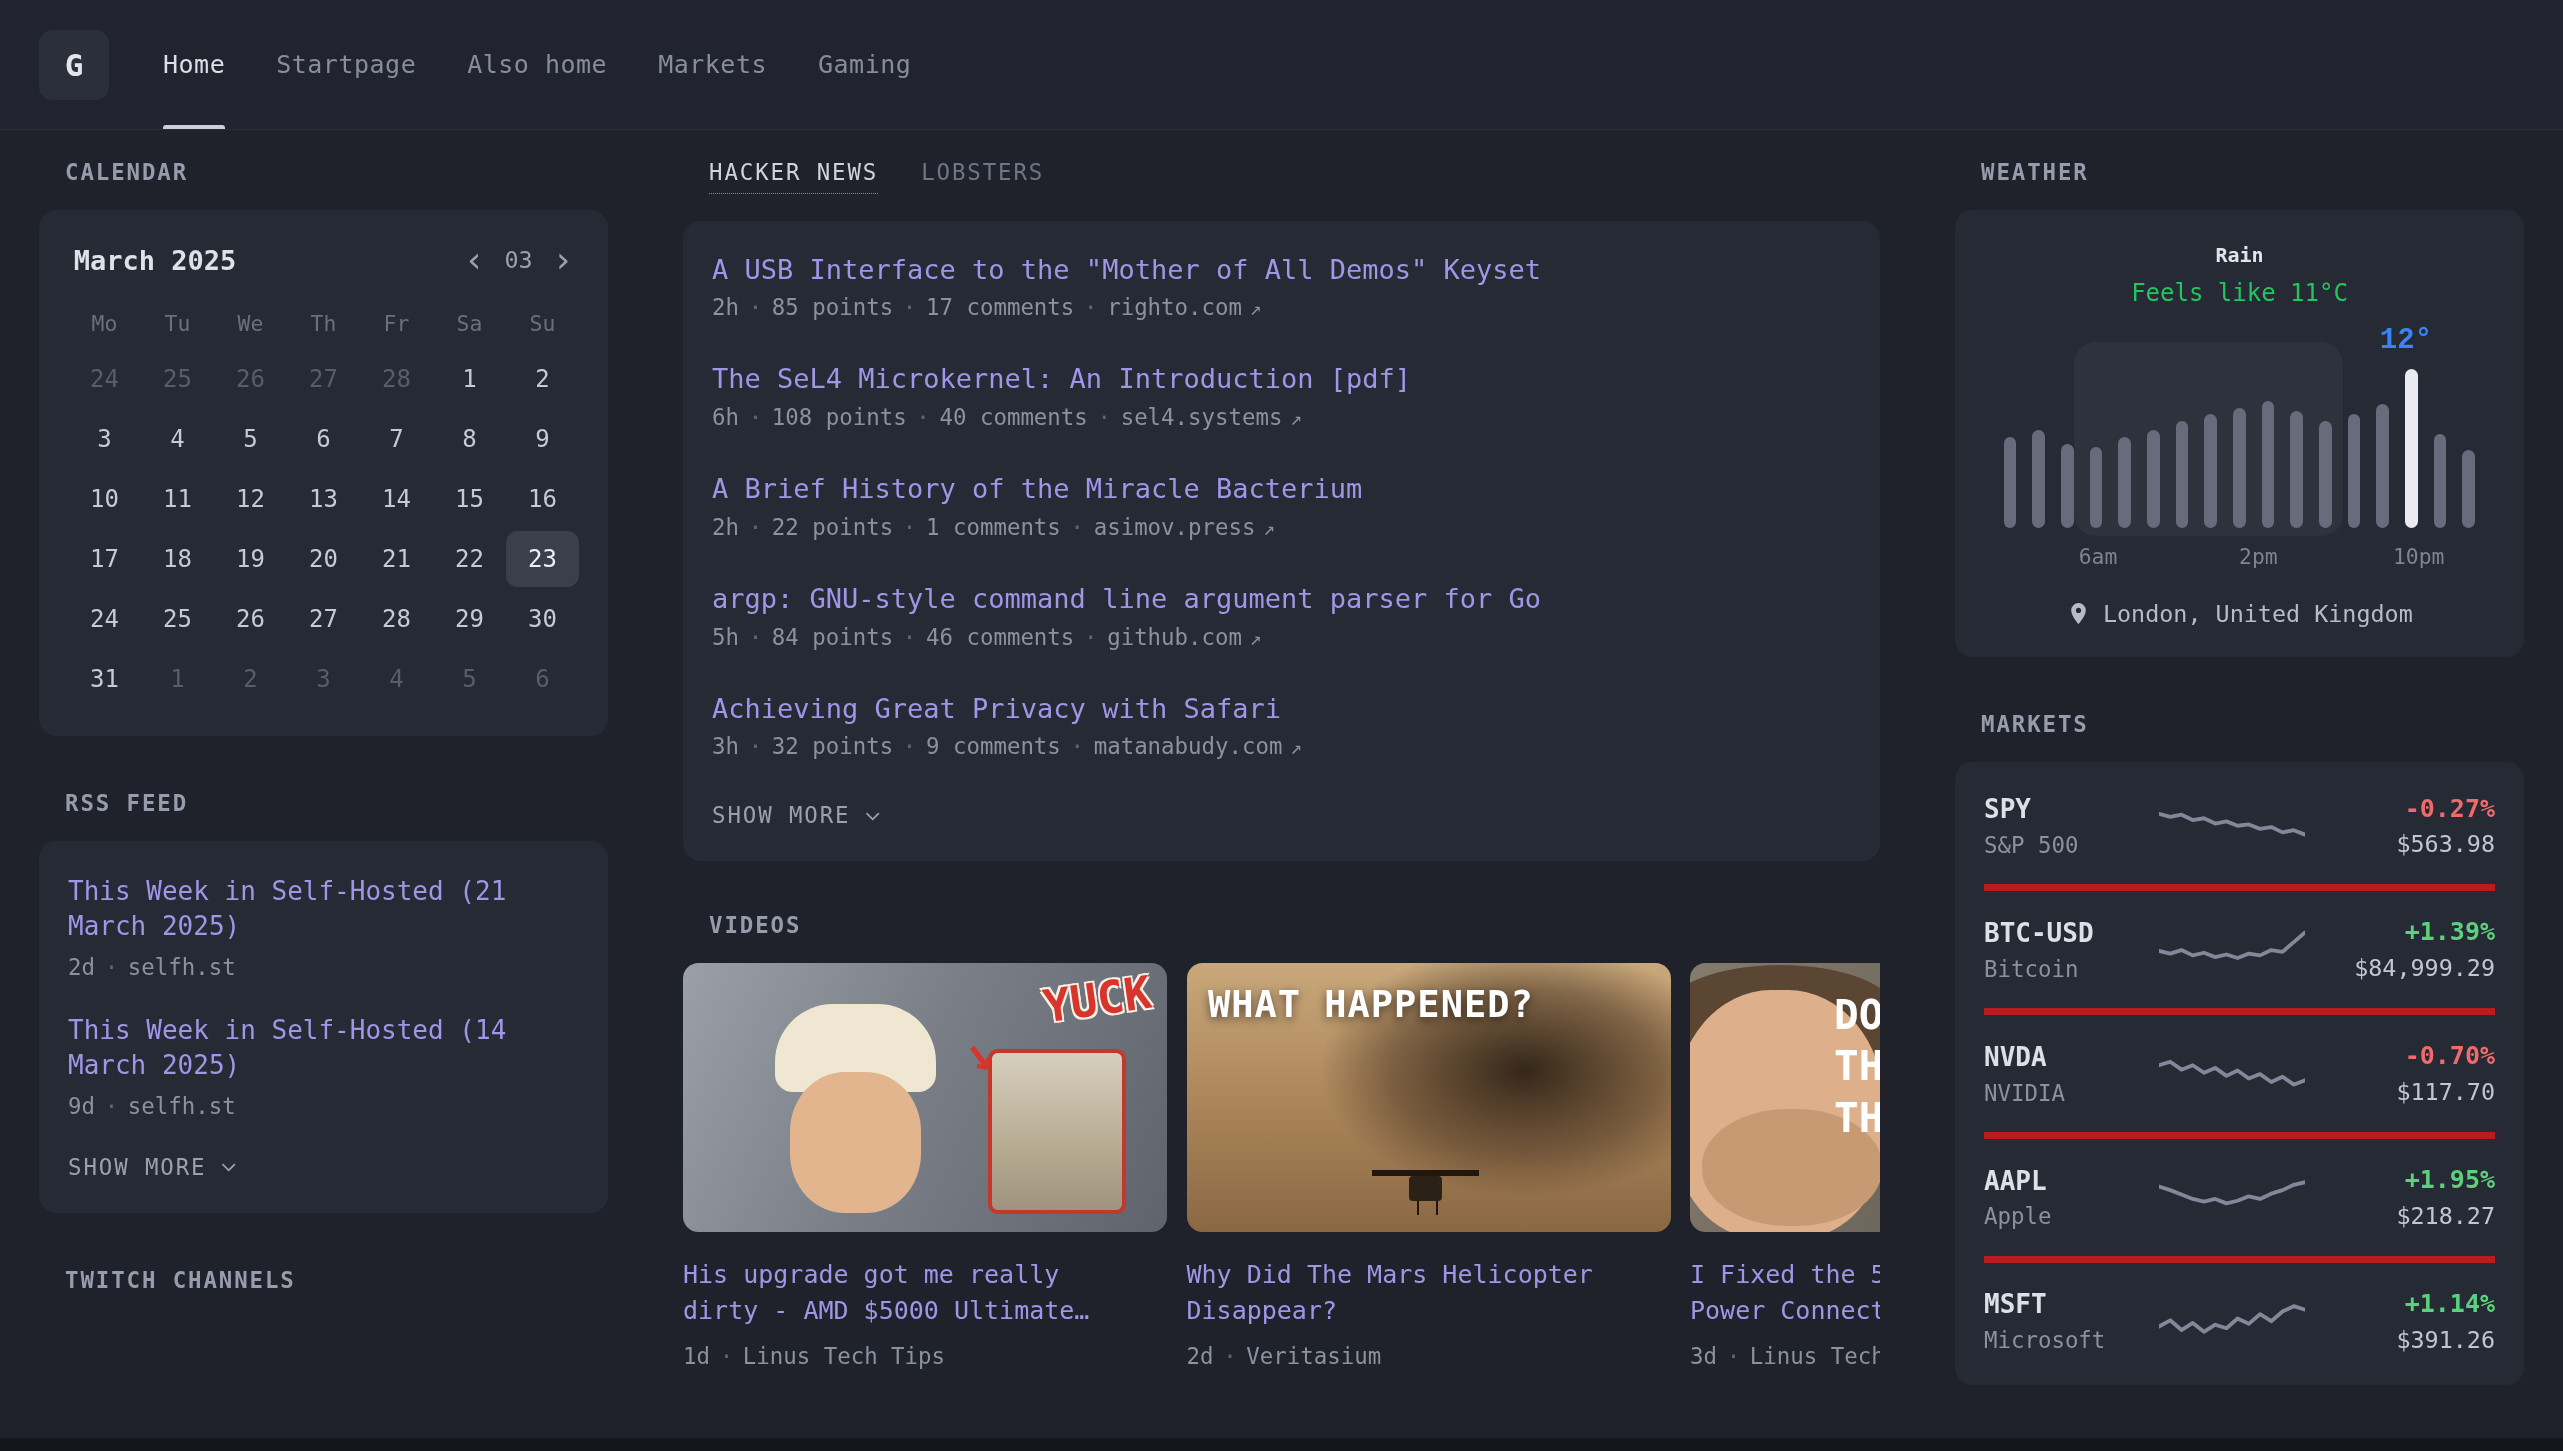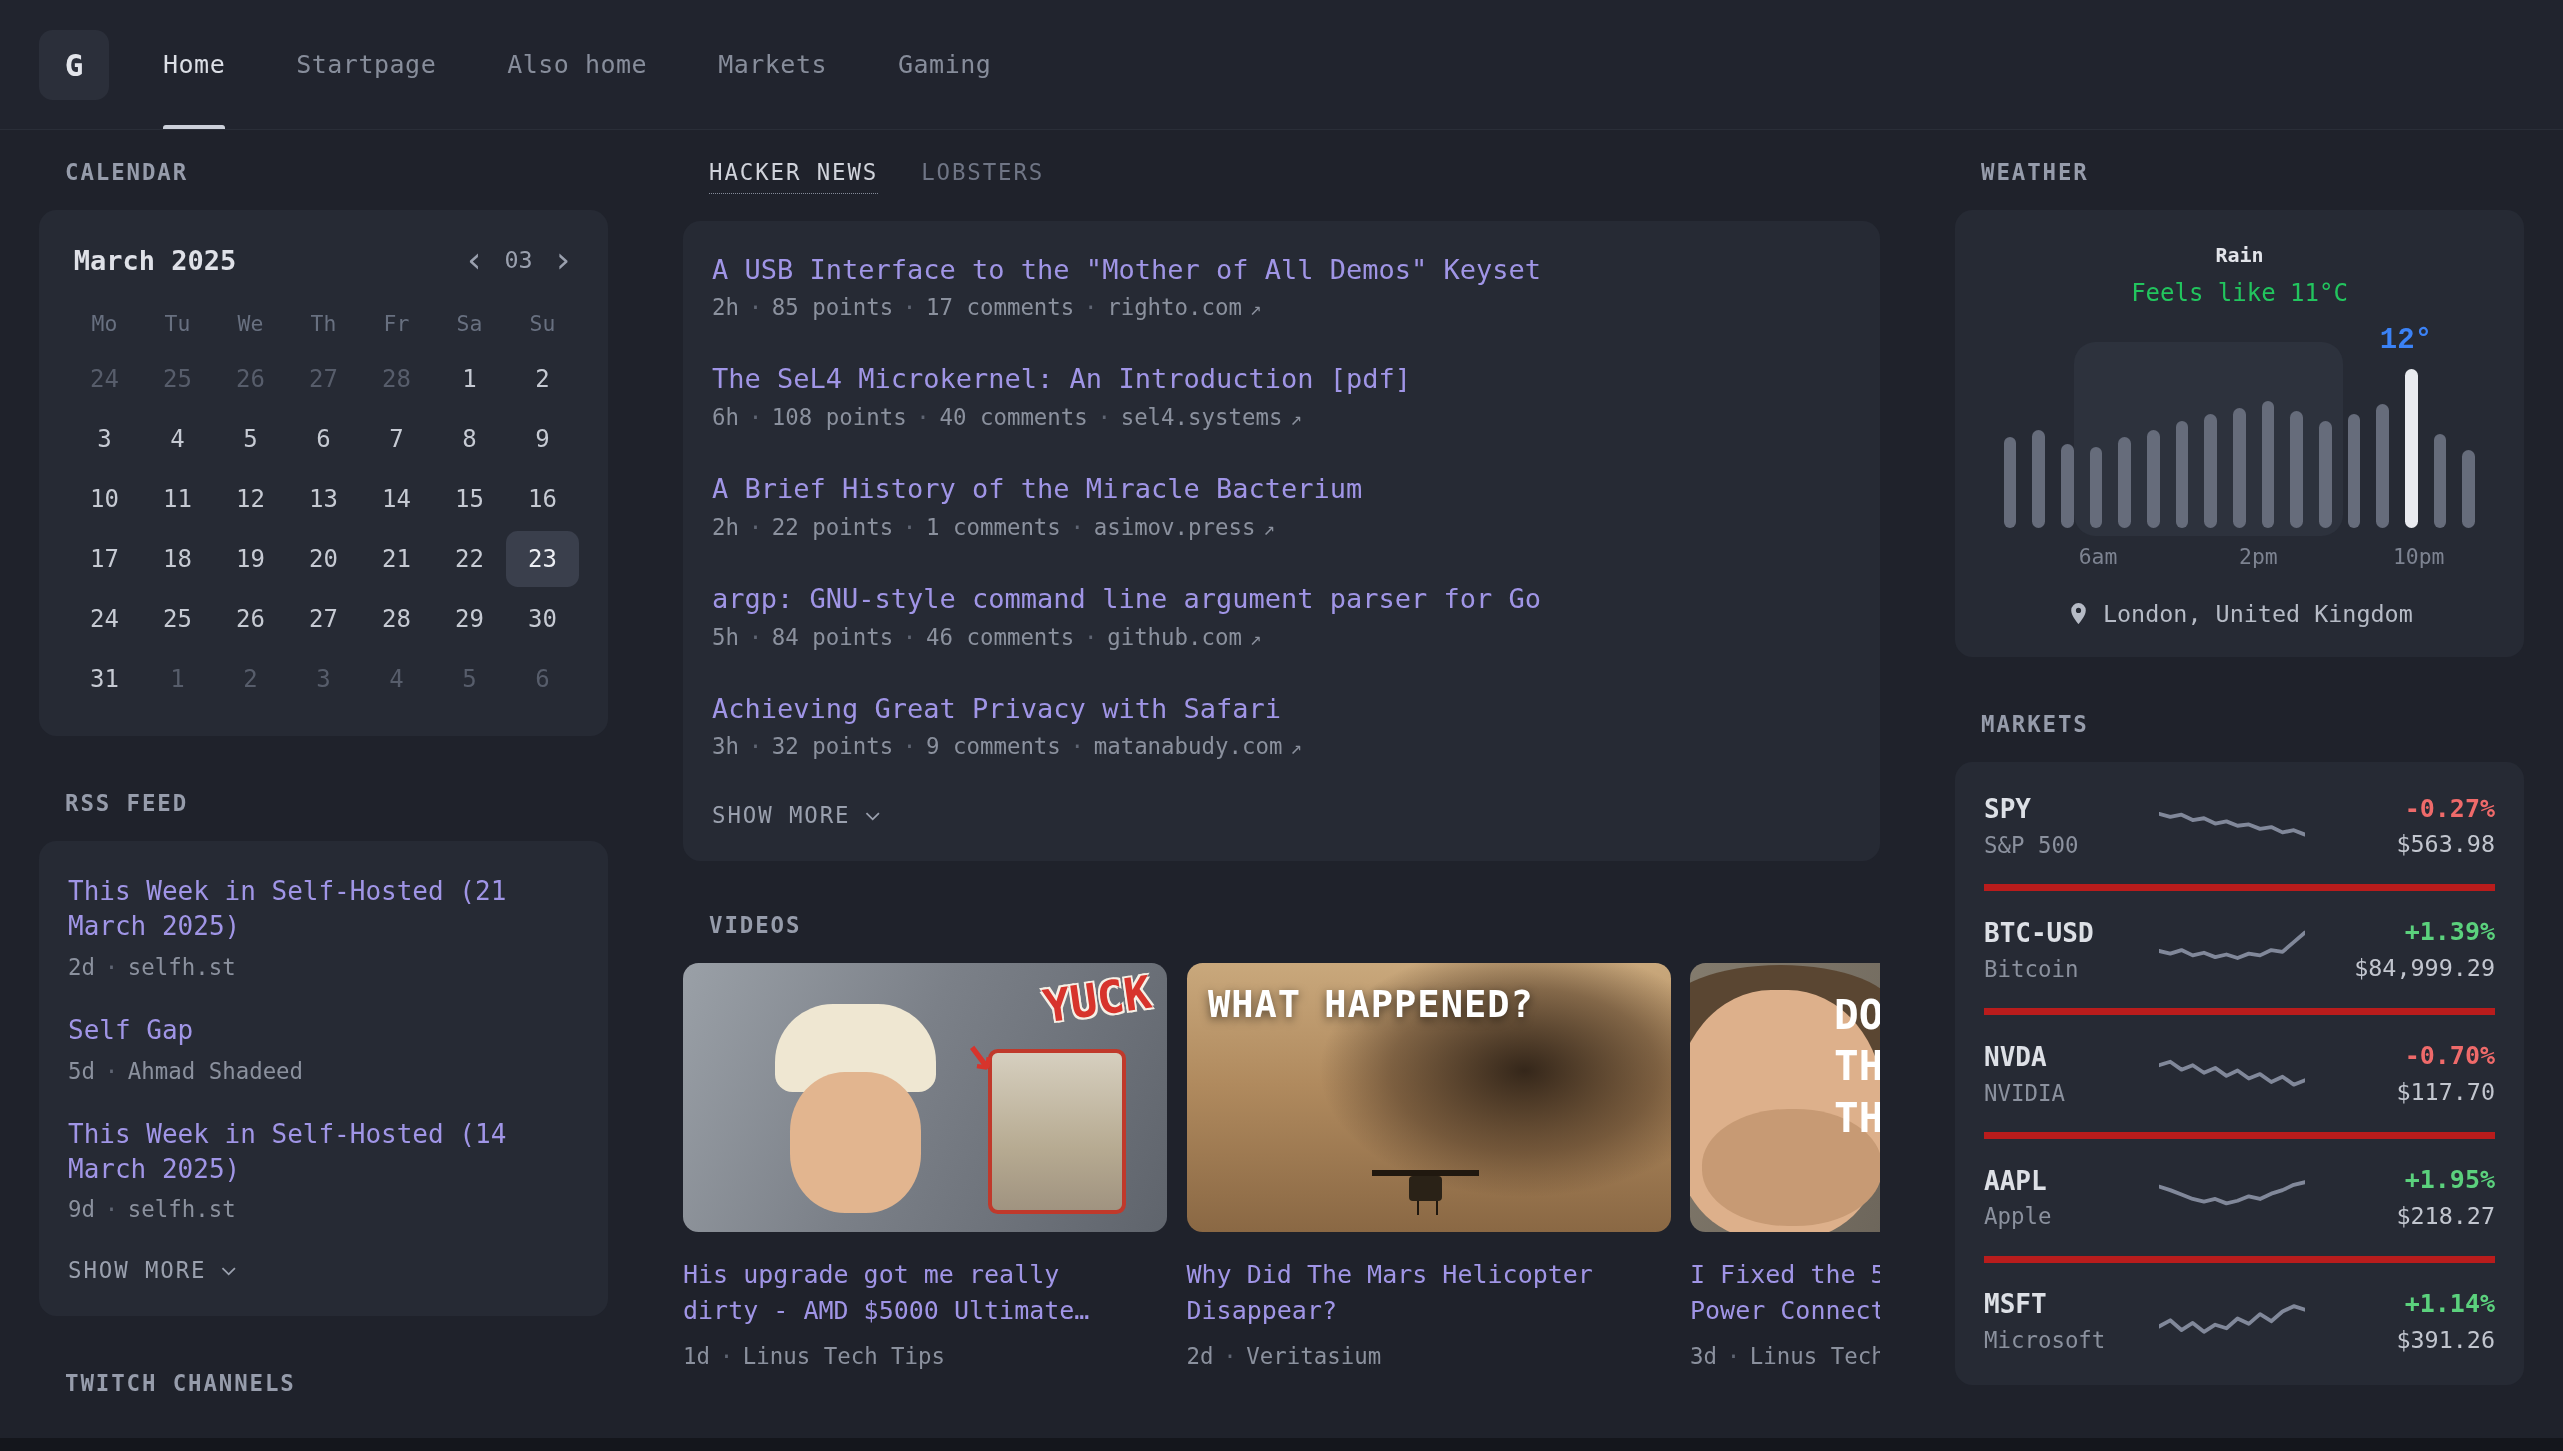--- a/index.html
+++ b/index.html
@@ -10,21 +10,21 @@
     font-family:"DejaVu Sans Mono","Liberation Mono",monospace;
   }
   a { color:inherit; text-decoration:none; }
 
   
   .topnav { height:130px; display:flex; align-items:stretch; padding:0 39px; gap:54px;
             background:#21242e; border-bottom:1px solid #2a2e38; }
   .logo { align-self:center; width:70px; height:70px; border-radius:13.6px; background:#2b2f3a;
           display:flex; align-items:center; justify-content:center;
           font-size:31px; font-weight:700; color:#e3e5eb; cursor:pointer; }
-  .nav-tabs { display:flex; gap:71px; }
+  .nav-tabs { display:flex; gap:51px; }
   .nav-tab { display:flex; align-items:center; font-size:25px; color:#878d9b;
              position:relative; cursor:pointer; letter-spacing:0.5px; }
   .nav-tab.active { color:#dcdfe6; }
   .nav-tab.active::after { content:""; position:absolute; left:0; right:0; bottom:0;
              height:3.9px; background:#ccd0da; border-radius:2.9px 2.9px 0 0; }
 
   
   main { display:flex; gap:75px; padding:29px 39px 0; }
   .col-left  { width:569px; flex:none; }
   .col-mid   { flex:1; min-width:0; }
@@ -232,24 +232,20 @@
     </section>
 
     <section class="sect">
       <h2 class="sec">RSS FEED</h2>
       <div class="card list-card">
           <div class="feed-item">
             <a class="feed-title">This Week in Self-Hosted (21 March 2025)</a>
             <div class="feed-meta"><span>2d</span><span class="sep">·</span><span>selfh.st</span></div>
           </div>
           <div class="feed-item">
-            <a class="feed-title">Self Gap</a>
-            <div class="feed-meta"><span>5d</span><span class="sep">·</span><span>Ahmad Shadeed</span></div>
-          </div>
-          <div class="feed-item">
             <a class="feed-title">This Week in Self-Hosted (14 March 2025)</a>
             <div class="feed-meta"><span>9d</span><span class="sep">·</span><span>selfh.st</span></div>
           </div>
           <div class="show-more">
             <span>SHOW MORE</span>
             <svg width="21.4" height="21.4" viewBox="0 0 24 24" fill="none" stroke="currentColor" stroke-width="2">
               <path d="M5 9l7 7 7-7"></path>
             </svg>
           </div>
         </div>

